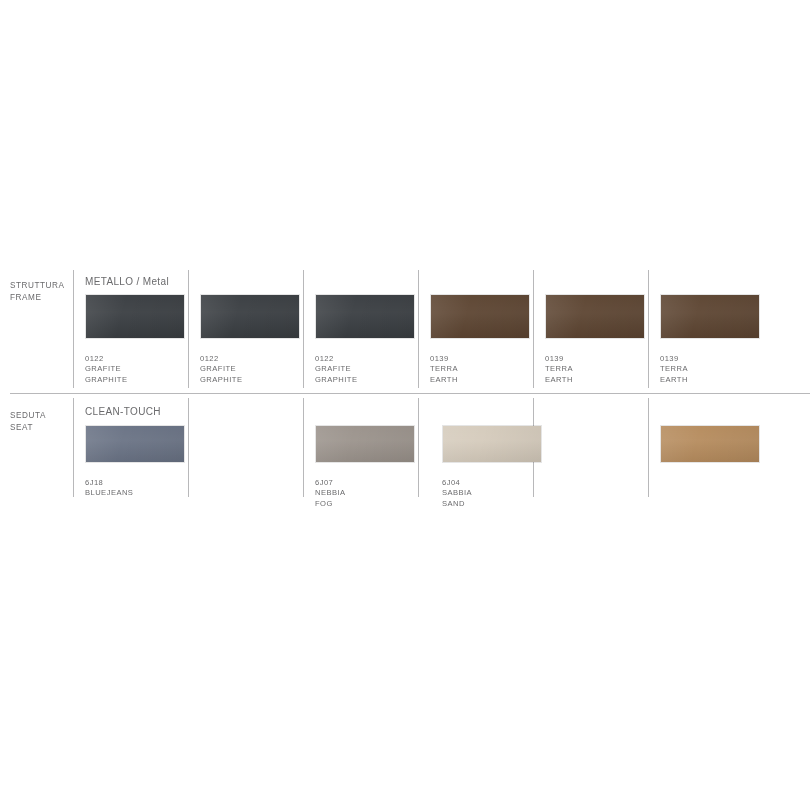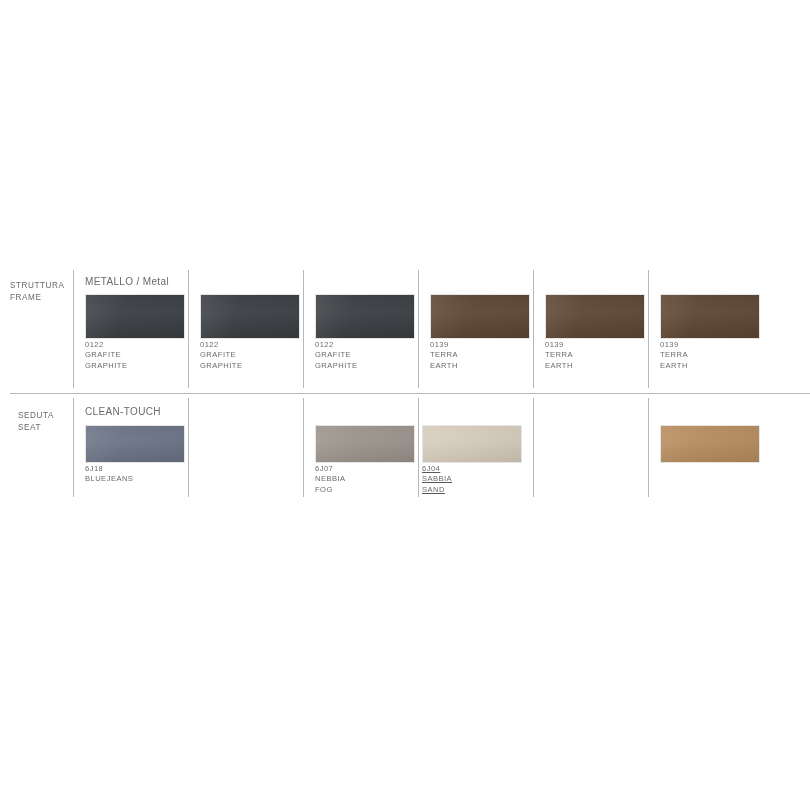--- a/index.html
+++ b/index.html
@@ -50,21 +50,21 @@
     position: absolute;
     left: 10px;
     width: 62px;
     font-size: 8.2px;
     line-height: 11.5px;
     letter-spacing: 0.55px;
     color: #6a6a6c;
     white-space: nowrap;
   }
   #row-frame .cat-label { top: 14px; }
-  #row-seat  .cat-label { top: 16px; margin-left: 8px; }
+  #row-seat  .cat-label { top: 16px; }
   .cat-label span { display: block; }
 
   
   .vrule {
     position: absolute;
     width: 1px;
     background: #b8b8ba;
   }
   #row-frame .vrule { top: 4px;  height: 118px; }
   #row-seat  .vrule { top: 4px;  height: 99px; }
@@ -102,21 +102,21 @@
 
   .chip-tex {
     width: 100%;
     height: 100%;
     background-image:
       linear-gradient(105deg, rgba(255,255,255,0.085) 0%, rgba(255,255,255,0) 38%, rgba(0,0,0,0.05) 100%),
       linear-gradient(0deg, rgba(0,0,0,0.06) 0%, rgba(255,255,255,0.05) 60%, rgba(255,255,255,0.02) 100%);
   }
 
   .codes {
-    margin-top: 1px;
+    margin-top: 15px;
     font-size: 7.6px;
     line-height: 10.4px;
     letter-spacing: 0.45px;
     color: #6a6a6c;
     white-space: nowrap;
   }
   .codes span { display: block; }
 </style>
 </head>
 <body style="background: rgb(255, 255, 255);">
@@ -244,21 +244,21 @@
       <div class="chip" style="background-color: rgb(155, 147, 140);">
           <div class="chip-tex"></div>
         </div>
       <div class="codes">
         <span>6J07</span>
         <span>NEBBIA</span>
         <span>FOG</span>
       </div>
     </div>
 
-    <div class="cell" style="left:422px;text-decoration:underline;">
+    <div class="cell" style="left:442px;">
       <div class="group-title empty">&nbsp;</div>
       <div class="chip" style="background-color: rgb(213, 203, 188);">
           <div class="chip-tex"></div>
         </div>
       <div class="codes">
         <span>6J04</span>
         <span>SABBIA</span>
         <span>SAND</span>
       </div>
     </div>

